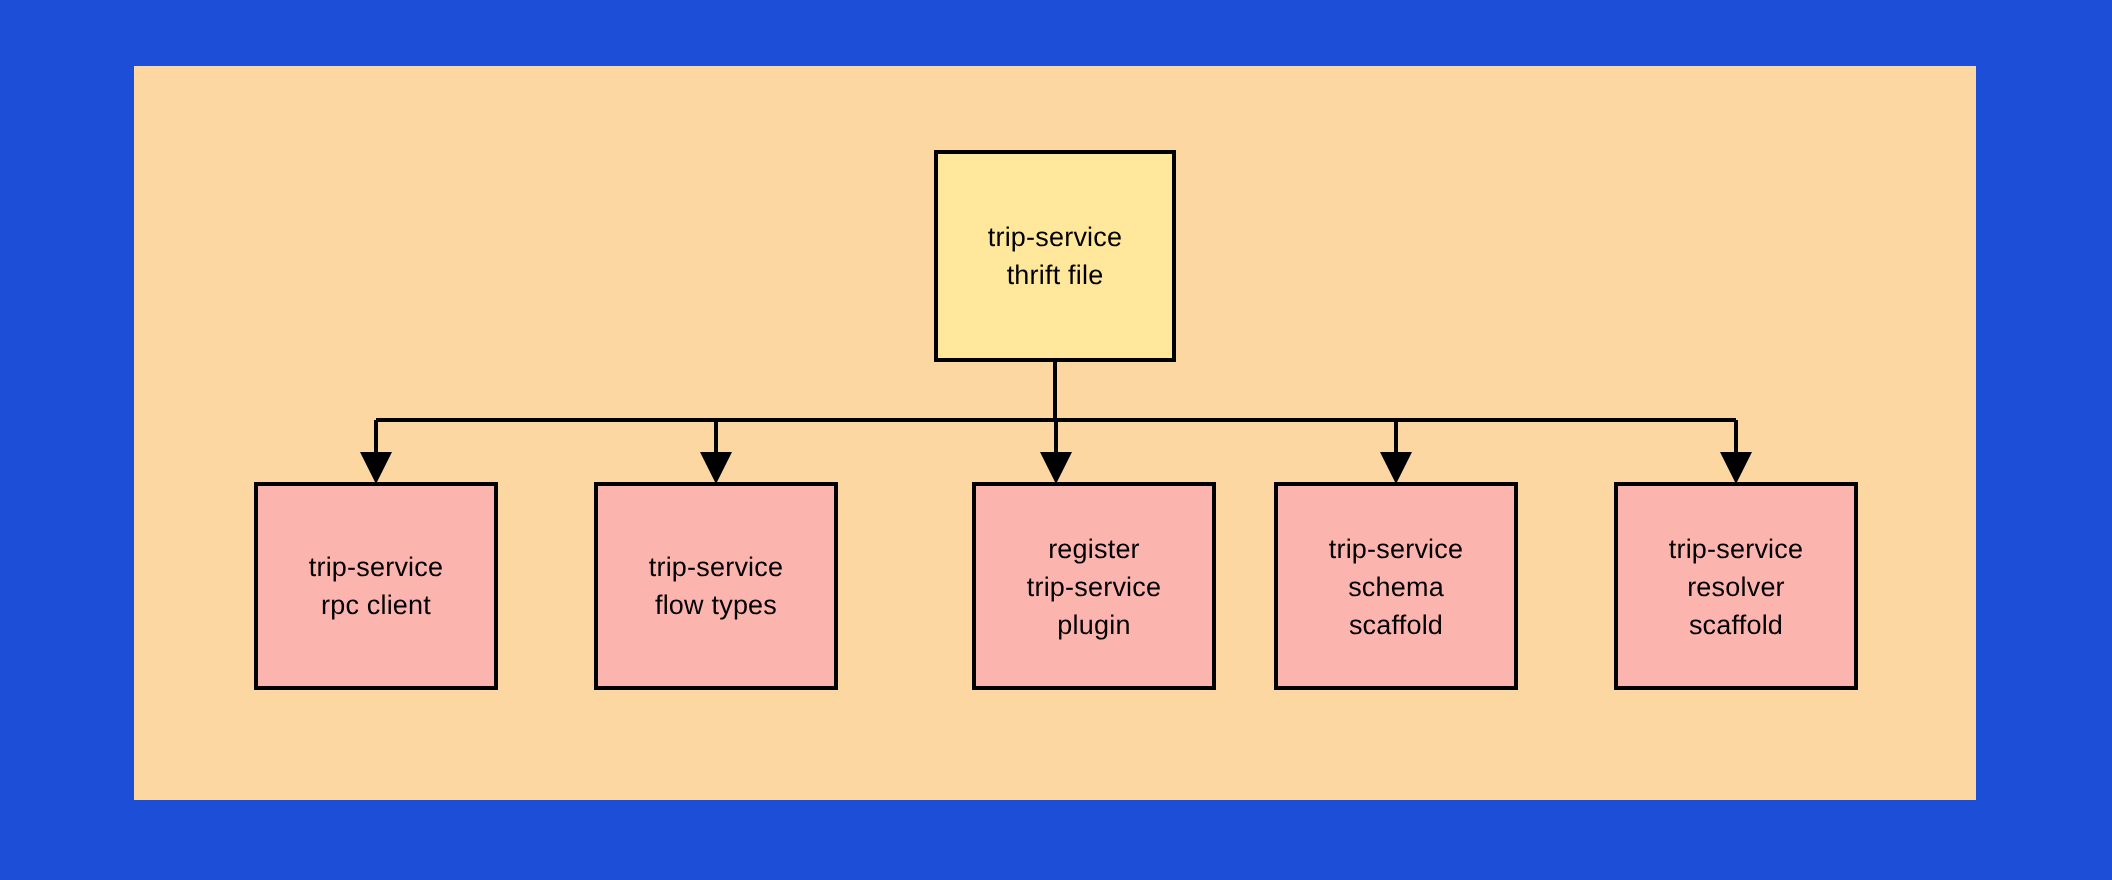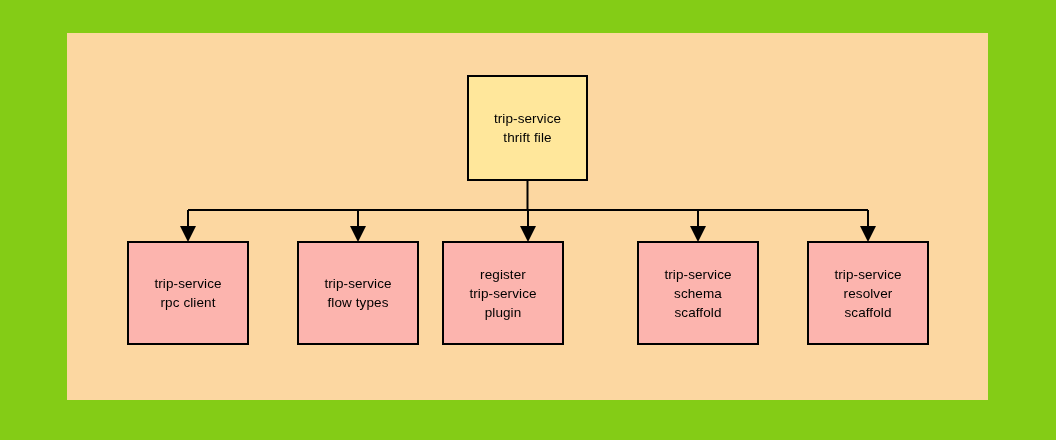--- a/index.html
+++ b/index.html
@@ -11,21 +11,21 @@
     width: 1056px;
     height: 440px;
     font-family: "Liberation Sans", sans-serif;
     overflow: hidden;
   }
 
   #canvas {
     position: relative;
     width: 1056px;
     height: 440px;
-    background: #84cc16;
+    background: #1d4ed8;
   }
 
   #panel {
     position: absolute;
     left: 67px;
     top: 33px;
     width: 921px;
     height: 367px;
     background: #fcd7a1;
   }
@@ -61,21 +61,21 @@
   }
 
   .child-node {
     top: 241px;
     width: 122px;
     height: 104px;
   }
 
   #child-0 { left: 127px; }
   #child-1 { left: 297px; }
-  #child-2 { left: 442px; }
+  #child-2 { left: 486px; }
   #child-3 { left: 637px; }
   #child-4 { left: 807px; }
 
   #edges {
     position: absolute;
     left: 0;
     top: 0;
     width: 1056px;
     height: 440px;
     pointer-events: none;

